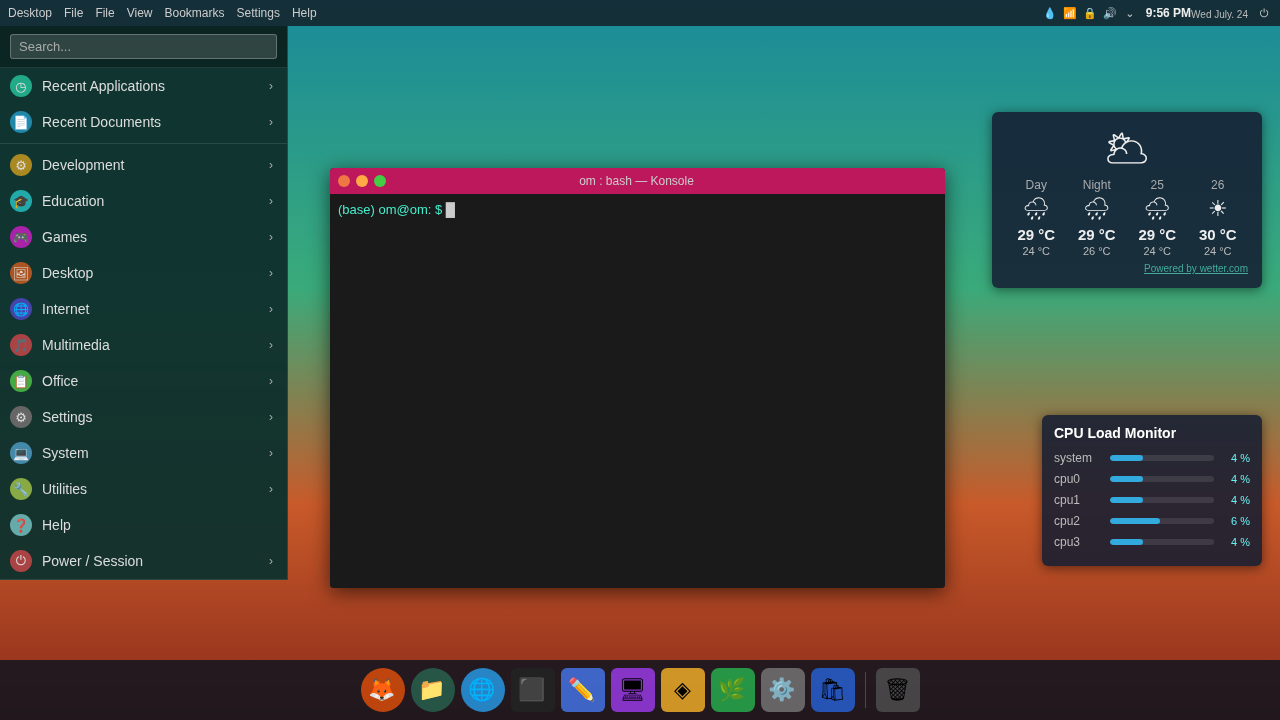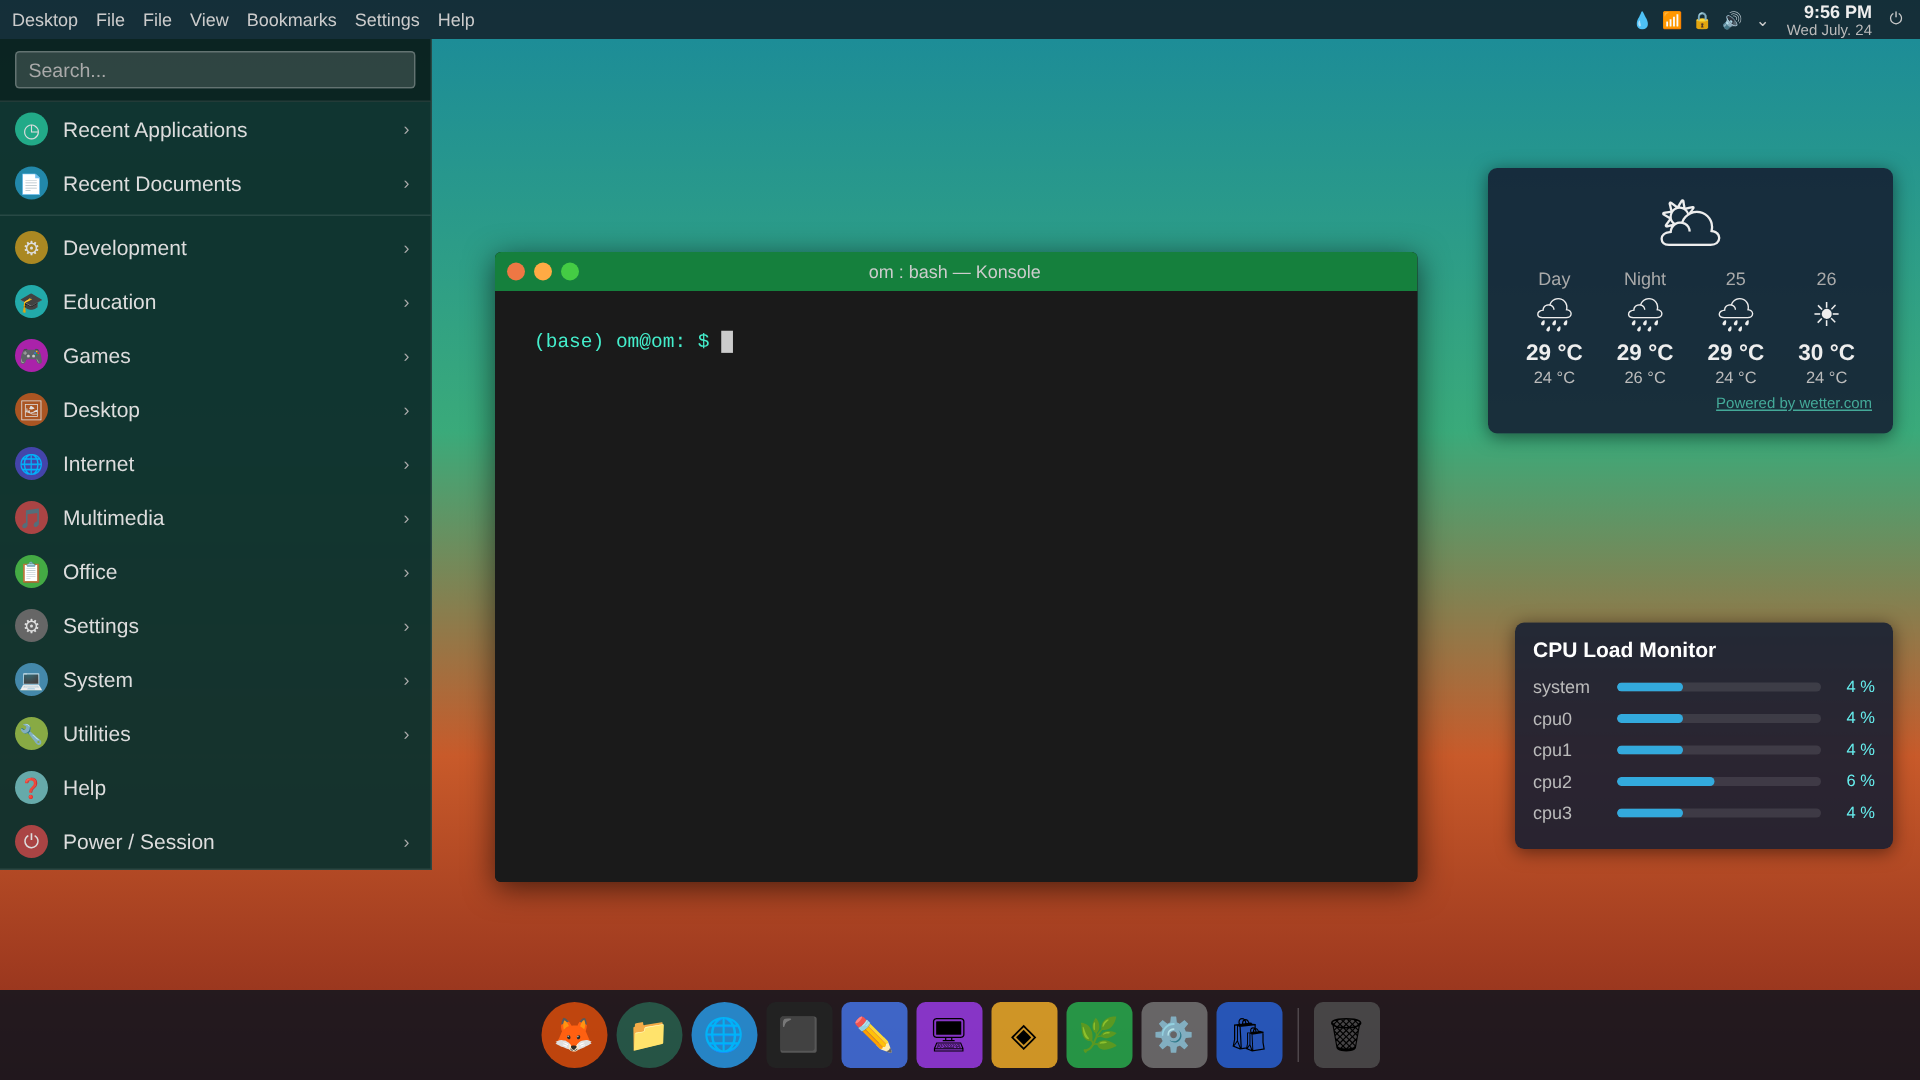--- a/index.html
+++ b/index.html
@@ -143,42 +143,42 @@
       width: 615px;
       height: 420px;
       background: #1a1a1a;
       border-radius: 4px;
       overflow: hidden;
       z-index: 50;
       box-shadow: 0 4px 20px rgba(0,0,0,0.6);
     }
     .terminal-titlebar {
       height: 26px;
-      background: #15803d;
+      background: #be185d;
       display: flex;
       align-items: center;
       padding: 0 8px;
       gap: 6px;
     }
     .term-btn {
       width: 12px;
       height: 12px;
       border-radius: 50%;
       cursor: pointer;
     }
     .term-title {
       flex: 1;
       text-align: center;
       color: #ccc;
       font-size: 12px;
     }
     .terminal-body {
-      padding: 26px;
+      padding: 8px;
       color: #ccc;
-      font-family: Liberation Mono, monospace;
+      font-family: Liberation Sans, sans-serif;
       font-size: 13px;
       background: #1a1a1a;
       height: calc(100% - 26px);
     }
     .terminal-prompt { color: #4ec; }
 
     
     .weather-widget {
       position: absolute;
       top: 112px;
@@ -225,21 +225,21 @@
       text-align: right;
       margin-top: 6px;
       text-decoration: underline;
     }
 
     
     .cpu-monitor {
       position: absolute;
       top: 415px;
       right: 18px;
-      width: 252px;
+      width: 220px;
       background: rgba(20,30,50,0.88);
       border-radius: 6px;
       color: #eee;
       z-index: 50;
       padding: 10px 12px;
       box-shadow: 0 2px 12px rgba(0,0,0,0.5);
     }
     .cpu-title {
       font-size: 14px;
       font-weight: bold;
@@ -336,21 +336,21 @@
     <span>Help</span>
   </div>
   <div class="taskbar-top-right">
     <div class="tray-icons">
       <div class="tray-icon">💧</div>
       <div class="tray-icon">📶</div>
       <div class="tray-icon">🔒</div>
       <div class="tray-icon">🔊</div>
       <div class="tray-icon">⌄</div>
     </div>
-    <div style="display:flex;flex-direction:column;align-items:flex-end;">
+    <div style="display:flex;flex-direction:row;align-items:flex-end;">
       <div class="clock">9:56 PM</div>
       <div class="clock-date">Wed July. 24</div>
     </div>
     <div class="tray-icon">⏻</div>
   </div>
 </div>
 
 <div class="app-menu">
   <div class="menu-search-bar">
     <input class="menu-search-input" type="text" placeholder="Search..." style="">

